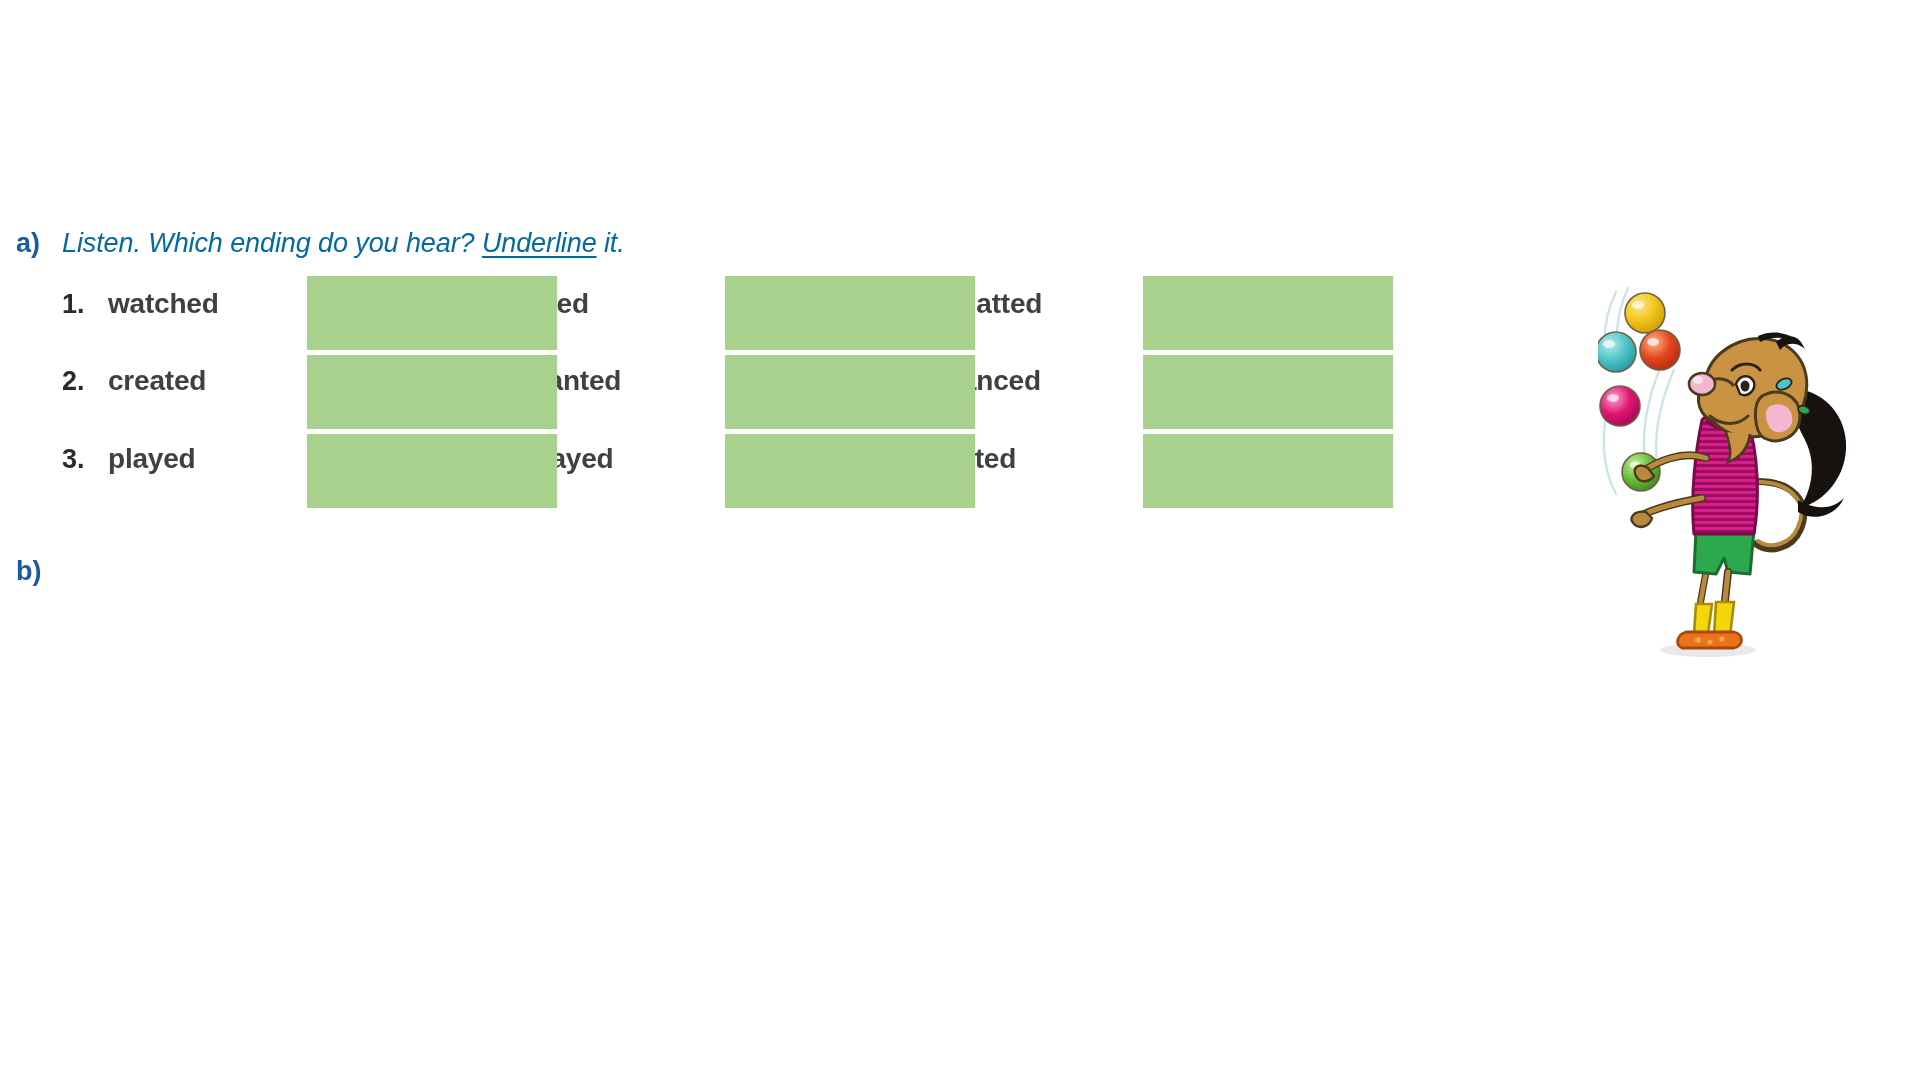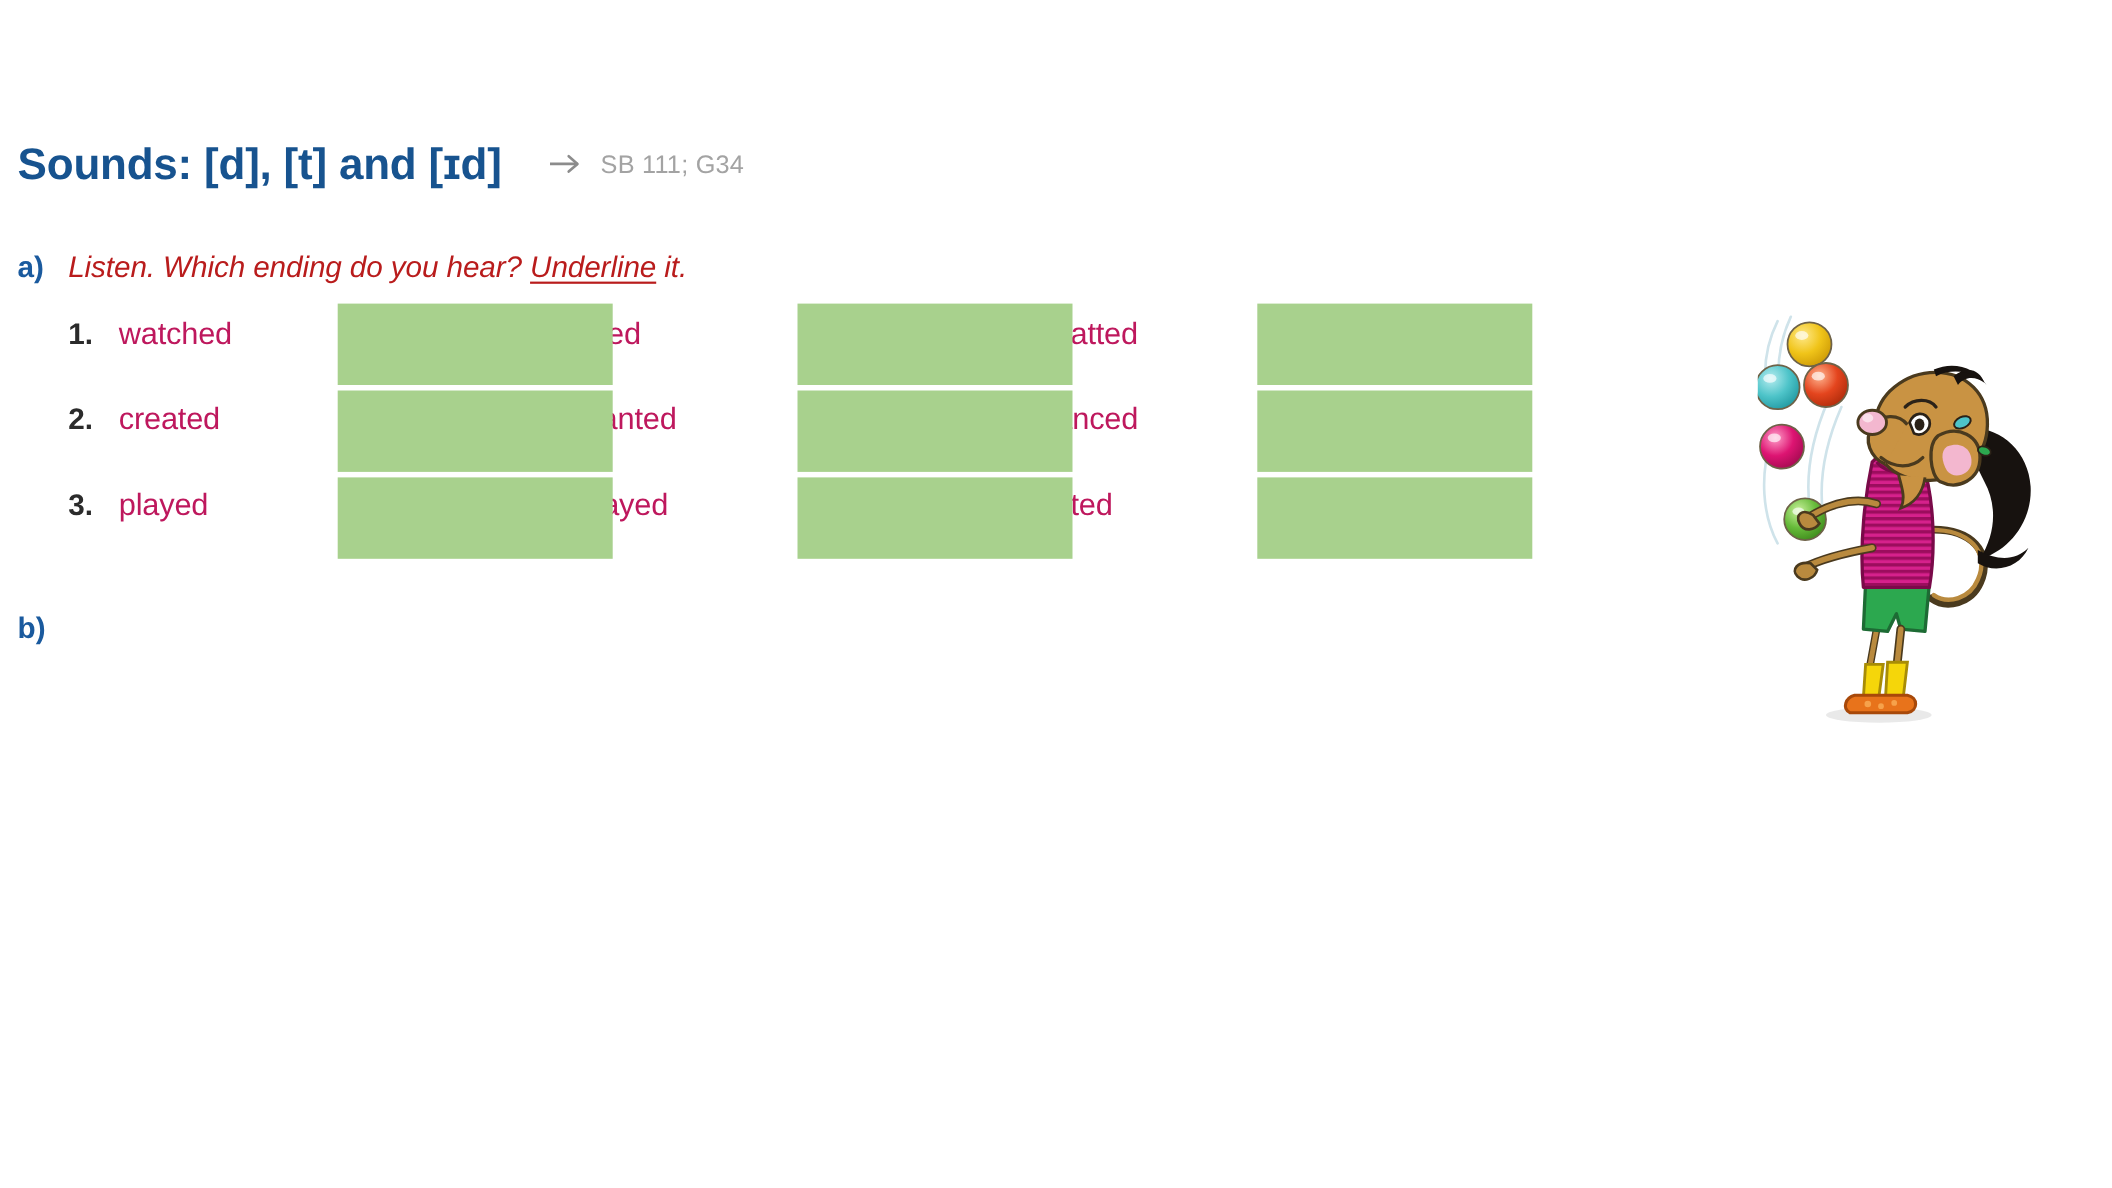--- a/index.html
+++ b/index.html
@@ -74,21 +74,21 @@
     font-size: 27px;
     font-weight: bold;
     color: #1a5a9e;
     width: 46px;
     flex: 0 0 46px;
     white-space: pre;
   }
   .task-text {
     font-size: 27px;
     font-style: italic;
-    color: #b91c1c;
+    color: #0369a1;
     white-space: pre;
     letter-spacing: -0.1px;
   }
   .task-text .u { text-decoration: underline; text-underline-offset: 4px; }
 
   
   .word-grid {
     position: absolute;
     left: 0;
     top: 272px;
@@ -120,23 +120,24 @@
   .word-num {
     font-size: 27px;
     font-weight: bold;
     color: #2b2b2b;
     width: 46px;
     flex: 0 0 46px;
     white-space: pre;
   }
   .word-label {
     font-size: 28px;
-    color: #be185d;
+    color: #404040;
     white-space: pre;
     letter-spacing: -0.2px;
+    font-weight: bold;
   }
 
   .answer-box {
     position: absolute;
     background: #a8d18d;
     height: 74px;
     width: 250px;
   }
 
   .abox-1 { top: 276px; }
@@ -155,32 +156,20 @@
     width: 330px;
     height: 400px;
   }
   .illustration svg { display: block; }
 </style>
 </head>
 <body>
 
 <div class="page">
 
-  <div class="heading-row">
-    <span class="heading-title">Sounds: [d], [t] and [ɪd]</span>
-    <span class="ref-group">
-      <span class="ref-arrow">
-        <svg width="34" height="20" viewBox="0 0 34 20" aria-hidden="true">
-          <line x1="2" y1="10" x2="27" y2="10" stroke="#8c8c8c" stroke-width="2.4"></line>
-          <polyline points="19,3 27,10 19,17" fill="none" stroke="#8c8c8c" stroke-width="2.4" stroke-linecap="round" stroke-linejoin="round"></polyline>
-        </svg>
-      </span>
-      <span class="ref-text">SB 111; G34</span>
-    </span>
-  </div>
 
   <div class="task task-a">
     <span class="task-letter">a)</span>
     <span class="task-text"><span>Listen. Which ending do you hear? </span><span class="u">Underline</span><span> it.</span></span>
   </div>
 
   <div class="word-grid">
 
     <div class="word-col col-1">
       <div class="word-row row-1">

